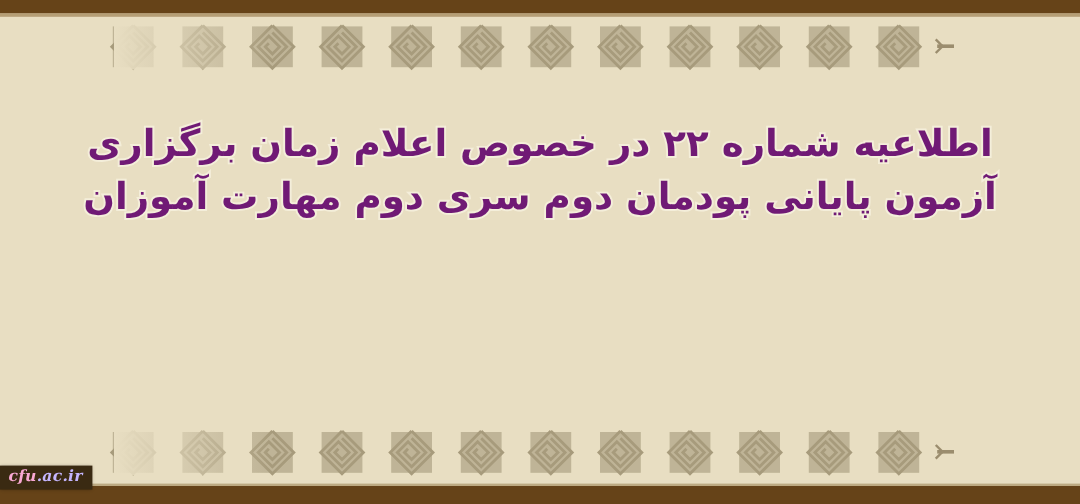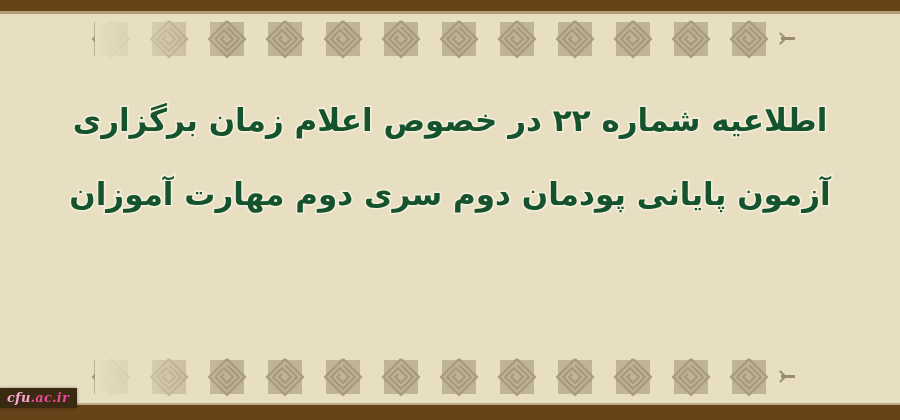--- a/index.html
+++ b/index.html
@@ -66,26 +66,26 @@
     position:absolute;left:0;top:0;width:900px;height:420px;
     display:flex;flex-direction:column;align-items:center;justify-content:flex-start;
   }
   .line{
     width:100%;text-align:center;direction:rtl;
     white-space:nowrap;
     font-weight:700;
     letter-spacing:0px;
   }
   .line-1{margin-top:98px;}
-  .line-2{margin-top:30px;}
+  .line-2{}
   .line-3{margin-top:28px;}
 
   .blue{
     font-size:31px;line-height:44px;
-    color:#14532d;
+    color:#701a75;
     -webkit-text-stroke:3.2px #f4eeda;
     paint-order:stroke fill;
     text-shadow:
        0 0 1px #f4eeda,
        1px 1px 0 rgba(244,238,218,.9);
   }
   .red{
     font-size:24px;line-height:34px;
     color:#d6232b;
     -webkit-text-stroke:2.4px #f4eeda;
@@ -99,21 +99,21 @@
     background:#3a2a12;
     padding:3px 8px 3px 7px;
     direction:ltr;
     font-family:"DejaVu Serif","Liberation Serif",serif;
     font-size:13px;font-weight:700;font-style:italic;
     line-height:14px;
     letter-spacing:.2px;
     box-shadow:0 0 3px rgba(0,0,0,.35);
   }
   .wm-a{color:#f9a8d4;}
-  .wm-b{color:#ec4899;}
+  .wm-b{color:#c4b5fd;}
 </style>
 </head>
 <body>
 
 <div class="banner">
 
   <div class="bar bar-top"></div>
   <div class="bar-top-shadow"></div>
 
   <div class="bar bar-bottom"></div>

